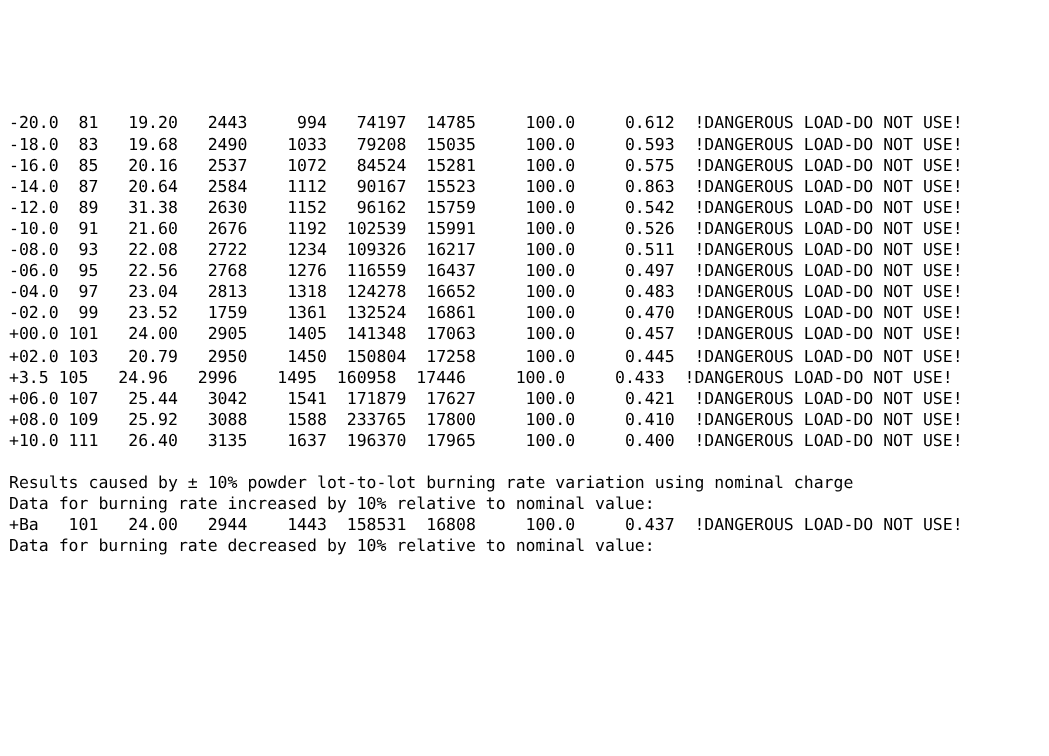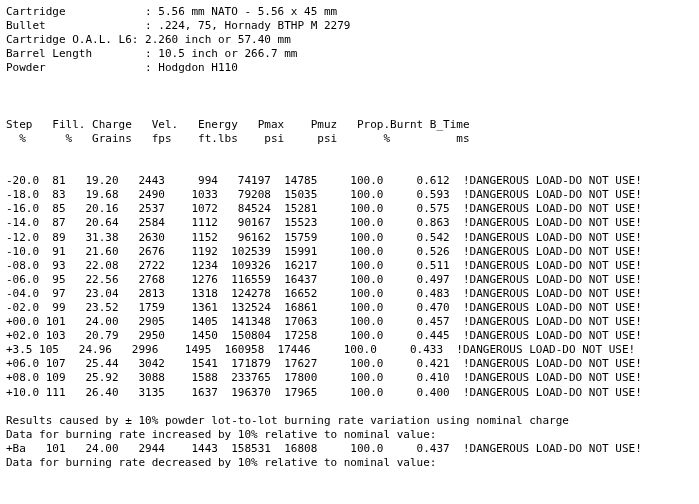--- a/index.html
+++ b/index.html
@@ -35,34 +35,27 @@
   .blank {
     display: block;
     height: 14.1px;
   }
 </style>
 </head>
 <body>
 
 <div id="sheet">
 
-  <pre><span>Cartridge            : 5.56 mm NATO - 5.56 x 45 mm</span>
-<span>Bullet               : .224, 75, Hornady BTHP M 2279</span>
-<span>Cartridge O.A.L. L6: 2.260 inch or 57.40 mm</span>
-<span>Barrel Length        : 10.5 inch or 266.7 mm</span>
-<span>Powder               : Hodgdon H110</span></pre>
 
   <span class="blank"></span>
   <span class="blank"></span>
 
 
   <span class="blank"></span>
 
-  <pre><span>Step   Fill. Charge   Vel.   Energy   Pmax    Pmuz   Prop.Burnt B_Time</span>
-<span>  %      %   Grains   fps    ft.lbs    psi     psi       %          ms</span></pre>
 
   <span class="blank"></span>
   <span class="blank"></span>
 
   <pre><span>-20.0  81   19.20   2443     994   74197  14785     100.0     0.612  !DANGEROUS LOAD-DO NOT USE!</span>
 <span>-18.0  83   19.68   2490    1033   79208  15035     100.0     0.593  !DANGEROUS LOAD-DO NOT USE!</span>
 <span>-16.0  85   20.16   2537    1072   84524  15281     100.0     0.575  !DANGEROUS LOAD-DO NOT USE!</span>
 <span>-14.0  87   20.64   2584    1112   90167  15523     100.0     0.863  !DANGEROUS LOAD-DO NOT USE!</span>
 <span>-12.0  89   31.38   2630    1152   96162  15759     100.0     0.542  !DANGEROUS LOAD-DO NOT USE!</span>
 <span>-10.0  91   21.60   2676    1192  102539  15991     100.0     0.526  !DANGEROUS LOAD-DO NOT USE!</span>

